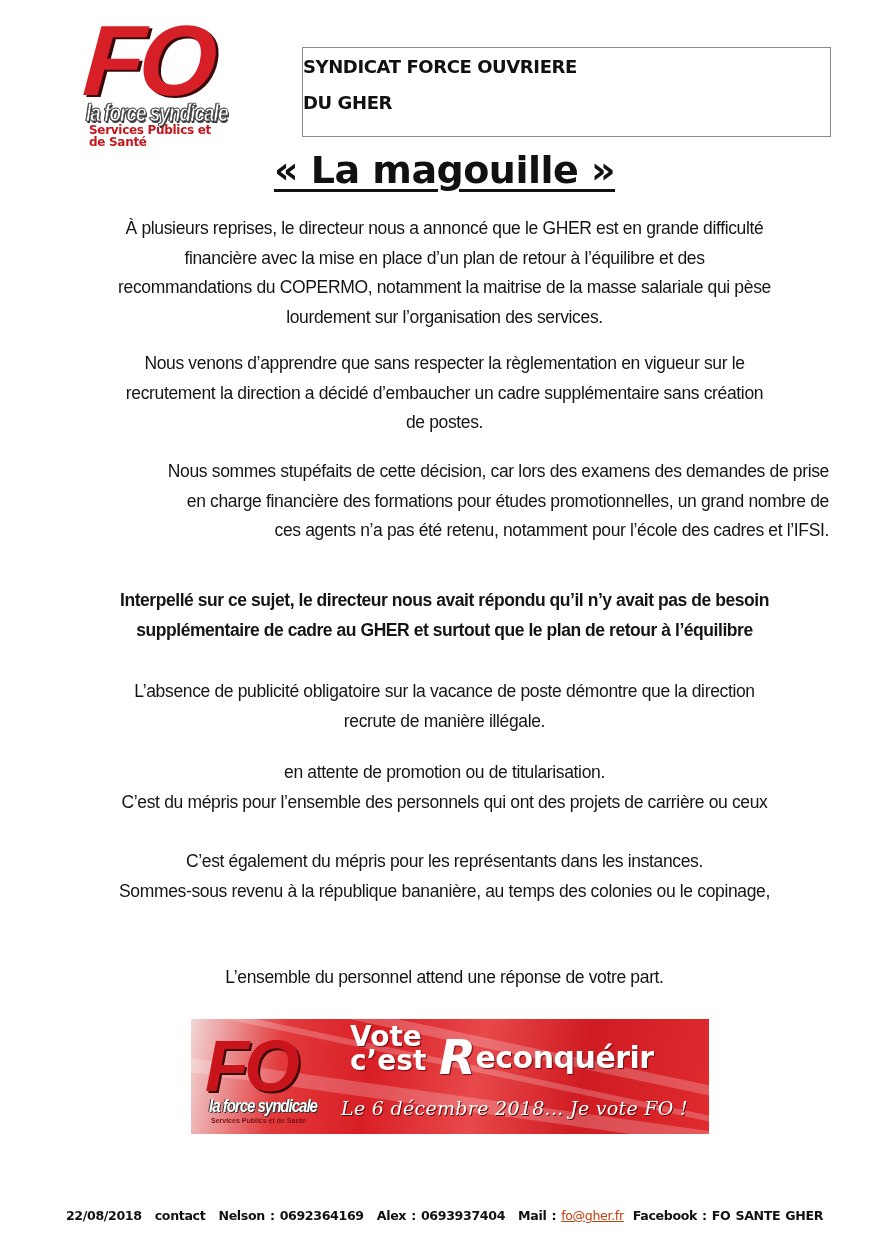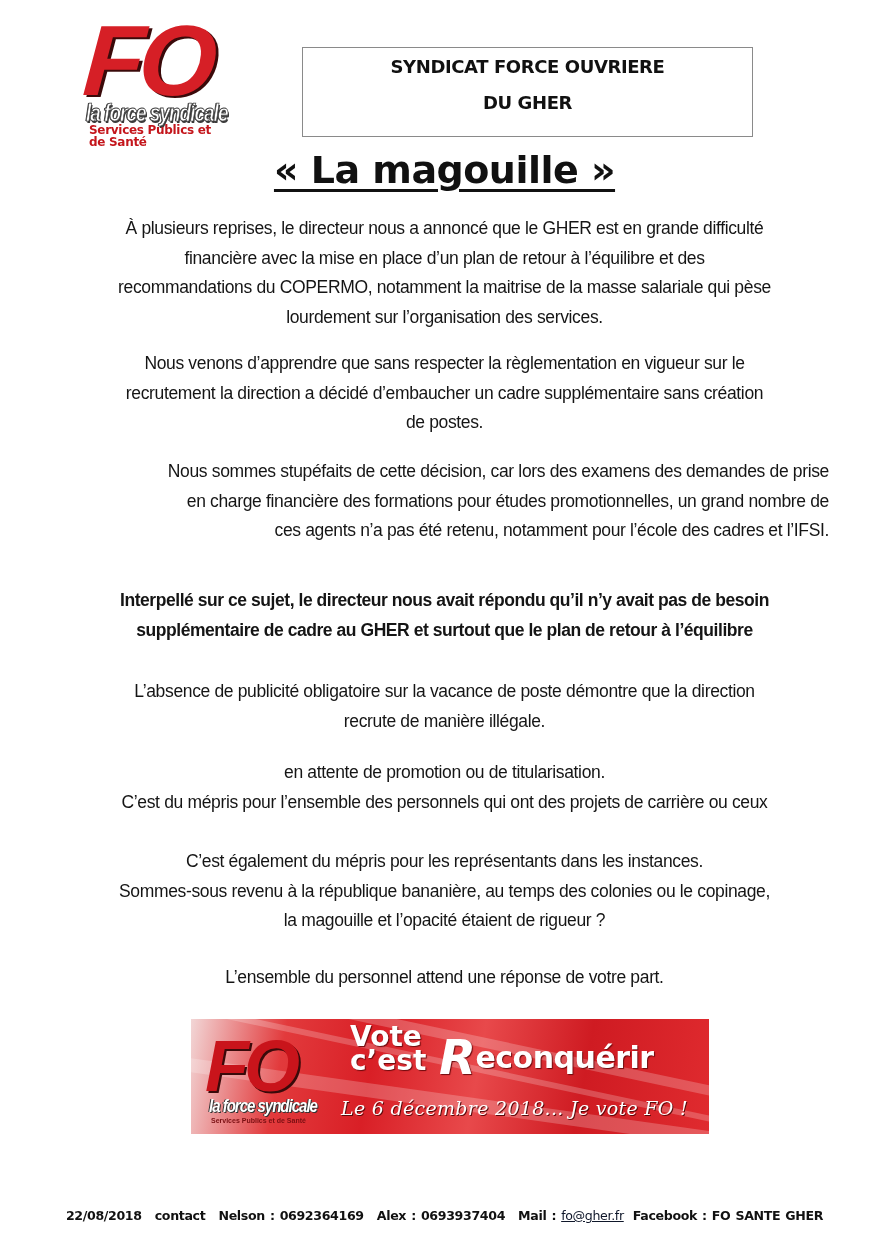--- a/index.html
+++ b/index.html
@@ -53,23 +53,22 @@
       font-size: 12px;
       line-height: 12px;
       color: #c4161c;
       letter-spacing: -0.3px;
     }
 
     
     .header-box {
       position: absolute;
       left: 302px; top: 47px;
-      width: 451px; height: 90px;
+      width: 529px; height: 90px;
       border: 1.5px solid #8a8a8a;
-      text-align: center;
     }
     .header-box .line1 {
       position: absolute; left: 0; right: 0; top: 8px;
       font-family: "DejaVu Sans", sans-serif;
       font-weight: 700;
       font-size: 18px;
       letter-spacing: -0.4px;
     }
     .header-box .line2 {
       position: absolute; left: 0; right: 0; top: 44px;
@@ -187,21 +186,21 @@
       text-align: center;
       font-family: "DejaVu Sans", sans-serif;
       font-weight: 700;
       font-size: 12.6px;
       letter-spacing: -0.35px;
       white-space: nowrap;
       word-spacing: 1px;
     }
     .footer .gap { display: inline-block; width: 8px; }
     .footer a {
-      color: #0f172a;
+      color: #c2410c;
       text-decoration: underline;
       font-weight: 400;
     }
   </style>
 </head>
 <body>
 
 <div class="logo">
   <div class="fo">FO</div>
   <div class="tagline">la force syndicale</div>
@@ -250,21 +249,20 @@
 </div>
 
 <div class="para" style="top:758px;">
   <span class="ln">en attente de promotion ou de titularisation.</span>
   <span class="ln">C’est du mépris pour l’ensemble des personnels qui ont des projets de carrière ou ceux</span>
 </div>
 
 <div class="para" style="top:847px;">
   <span class="ln">C’est également du mépris pour les représentants dans les instances.</span>
   <span class="ln">Sommes-sous revenu à la république bananière, au temps des colonies ou le copinage,</span>
-  <span class="ln">la magouille et l’opacité étaient de rigueur ?</span>
 </div>
 
 <div class="para" style="top:963px;">
   <span class="ln">L’ensemble du personnel attend une réponse de votre part.</span>
 </div>
 
 <div class="banner">
   <div class="stripe" style="top:18px;"></div>
   <div class="stripe" style="top:48px; height:6px;"></div>
   <div class="stripe" style="top:80px; height:14px; transform:rotate(8deg);"></div>

